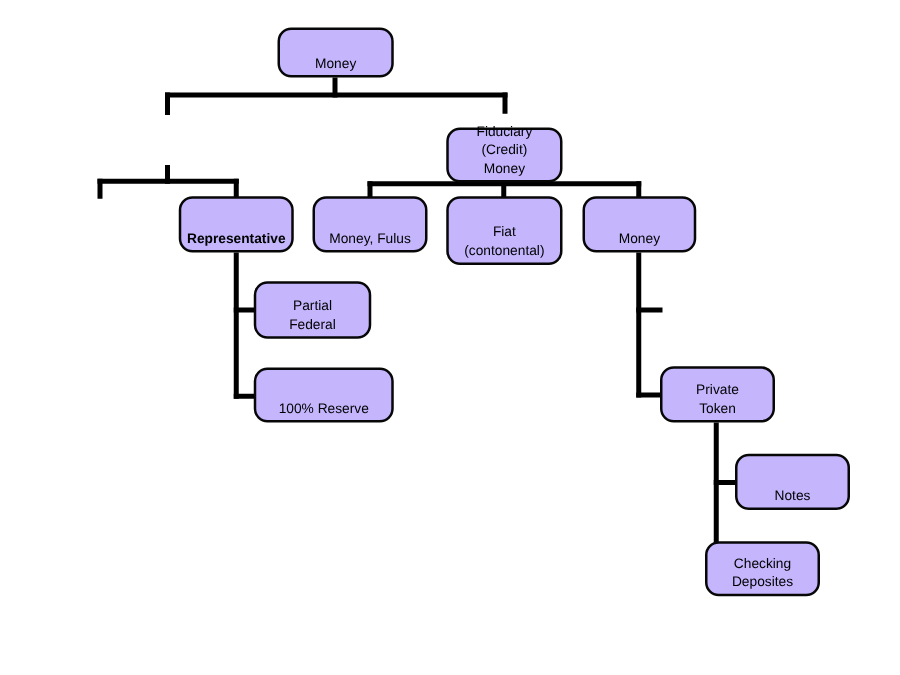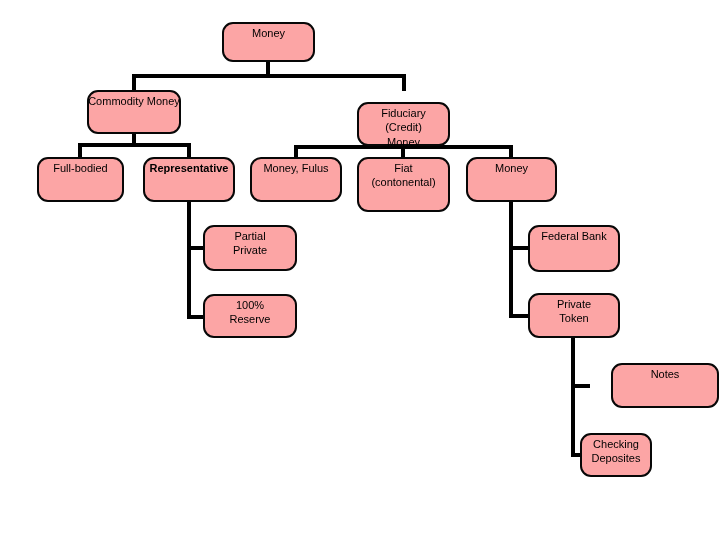--- a/index.html
+++ b/index.html
@@ -10,26 +10,26 @@
   .slide {
     position: relative;
     width: 720px;
     height: 540px;
     background: #ffffff;
     overflow: hidden;
     font-family: "Liberation Sans", sans-serif;
   }
   .node {
     position: absolute;
-    background: #fca5a5;
+    background: #c4b5fd;
     border: 2px solid #070707;
     border-radius: 11px;
     box-sizing: border-box;
     display: flex;
-    align-items: flex-start;
+    align-items: flex-end;
     justify-content: center;
     text-align: center;
     font-size: 11px;
     line-height: 1.3;
     color: #000000;
     padding: 2px 11px;
   }
   .conn {
     position: absolute;
     background: #000000;
@@ -37,25 +37,25 @@
   
   .n-money          { left:222px; top:22px;  width:93px; height:40px; }
   .n-commodity      { left:87px;  top:90px;  width:94px; height:44px; }
   .n-fiduciary      { left:357px; top:102px;  width:93px; height:44px; }
   .n-full-bodied    { left:37px;  top:157px; width:87px; height:45px; }
   .n-representative { left:143px; top:157px; width:92px; height:45px;font-weight:bold; }
   .n-token          { left:250px; top:157px; width:92px; height:45px; }
   .n-fiat           { left:357px; top:157px; width:93px; height:55px; }
   .n-bank           { left:466px; top:157px; width:91px; height:45px; }
   .n-partial        { left:203px; top:225px; width:94px; height:46px; }
-  .n-full-reserve   { left:203px; top:294px; width:94px; height:44px; }
+  .n-full-reserve   { left:203px; top:294px; width:112px; height:44px; }
   .n-federal        { left:528px; top:225px; width:92px; height:47px; }
   .n-private        { left:528px; top:293px; width:92px; height:45px; }
-  .n-notes          { left:611px; top:363px; width:108px; height:45px; }
-  .n-checking       { left:580px; top:433px; width:72px; height:44px; }
+  .n-notes          { left:588px; top:363px; width:92px; height:45px; }
+  .n-checking       { left:564px; top:433px; width:92px; height:44px; }
 </style>
 </head>
 <body>
 
 <div class="slide">
 
   <div class="conn" style="left:266px; top:62px;  width:4px;   height:16px;"></div>
   <div class="conn" style="left:132px; top:74px;  width:274px; height:4px;"></div>
   <div class="conn" style="left:132px; top:74px;  width:4px;   height:18px;"></div>
   <div class="conn" style="left:402px; top:74px;  width:4px;   height:17px;"></div>
@@ -80,59 +80,50 @@
   <div class="conn" style="left:509px; top:314px; width:21px;  height:4px;"></div>
 
   <div class="conn" style="left:571px; top:338px; width:4px;   height:119px;"></div>
   <div class="conn" style="left:571px; top:384px; width:19px;  height:4px;"></div>
   <div class="conn" style="left:571px; top:453px; width:19px;  height:4px;"></div>
 
   <div class="node n-money">
     <span>Money</span>
   </div>
 
-  <div class="node n-commodity">
-    <span style="white-space:nowrap;">Commodity Money</span>
-  </div>
 
   <div class="node n-fiduciary">
     <span>Fiduciary (Credit) Money</span>
   </div>
 
-  <div class="node n-full-bodied">
-    <span>Full-bodied</span>
-  </div>
 
   <div class="node n-representative">
     <span>Representative</span>
   </div>
 
   <div class="node n-token">
     <span>Money, Fulus</span>
   </div>
 
   <div class="node n-fiat">
     <span>Fiat (contonental)</span>
   </div>
 
   <div class="node n-bank">
     <span>Money</span>
   </div>
 
   <div class="node n-partial">
-    <span>Partial Private</span>
+    <span>Partial Federal</span>
   </div>
 
   <div class="node n-full-reserve">
     <span>100% Reserve</span>
   </div>
 
-  <div class="node n-federal">
-    <span>Federal Bank</span>
-  </div>
 
   <div class="node n-private">
     <span>Private Token</span>
   </div>
 
   <div class="node n-notes">
     <span>Notes</span>
   </div>
 
   <div class="node n-checking">

